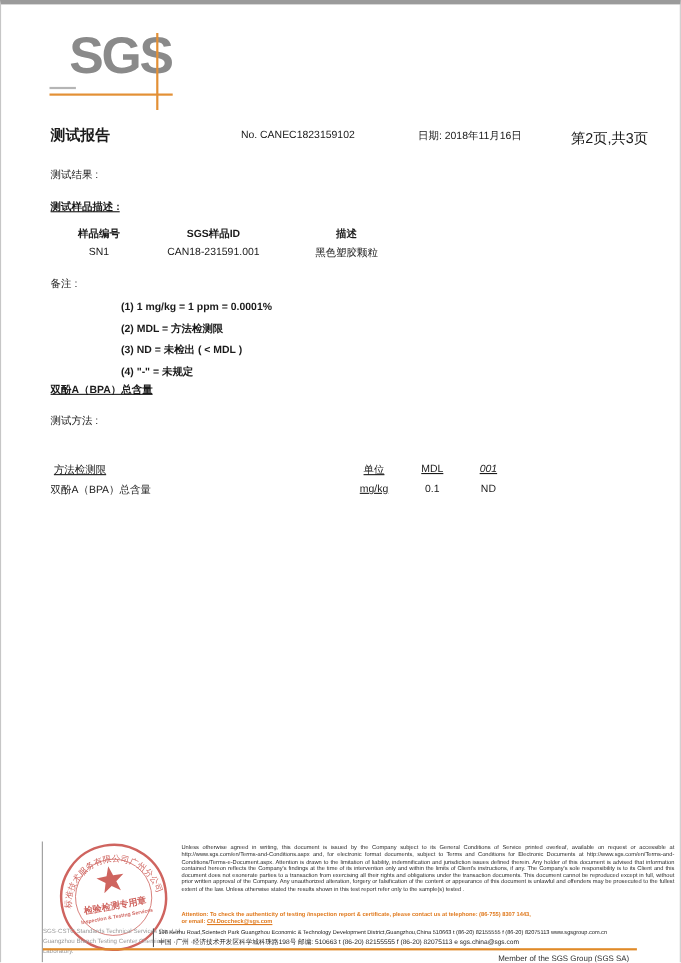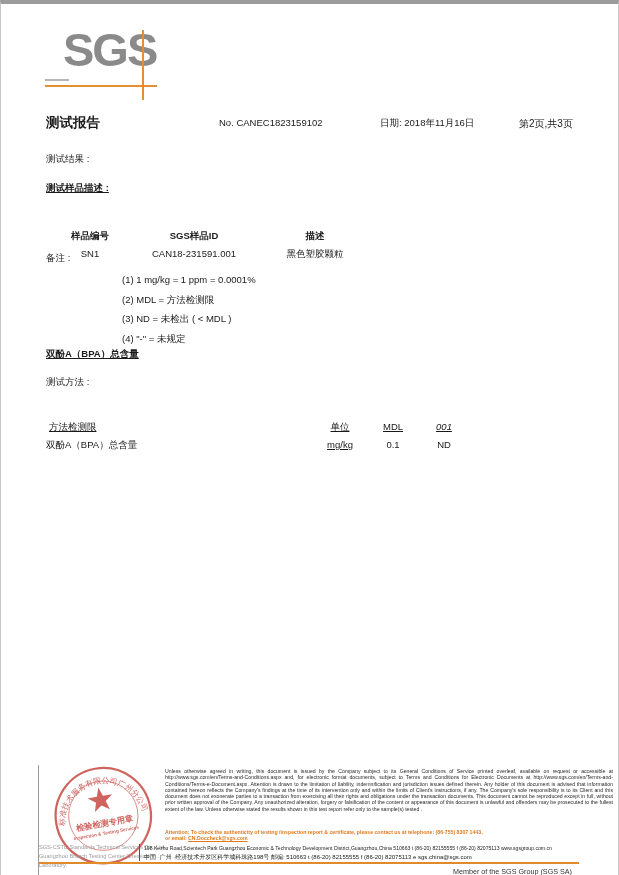--- a/index.html
+++ b/index.html
@@ -14,34 +14,34 @@
     position:absolute; left:62px; top:22px; font-size:47px; font-weight:bold;
     color:#8a8a8a; letter-spacing:-2px; line-height:1;
   }
   .logo-underline-gray { position:absolute; left:44px; top:75px; width:24px; height:2px; background:#b5b5b5; }
   .logo-hline { position:absolute; left:44px; top:81px; width:112px; height:2px; background:#e39035; }
   .logo-vline { position:absolute; left:141px; top:26px; width:2px; height:70px; background:#e39035; }
   
   .doc-title { position:absolute; left:45px; top:110px; font-size:13.5px; font-weight:bold; }
   .report-no { position:absolute; left:218px; top:113px; font-size:9.5px; }
   .report-date { position:absolute; left:379px; top:113px; font-size:9.5px; }
-  .report-page { position:absolute; left:518px; top:113px; font-size:10px; }
+  .report-page { position:absolute; left:518px; top:113px; font-size:13px; }
   
   .txt-9 { font-size:9.5px; }
   .results-label { position:absolute; left:45px; top:149px; }
   .sample-heading { position:absolute; left:45px; top:178px; font-weight:bold; text-decoration:underline; }
-  .sample-table { position:absolute; left:45px; top:202px; width:330px;margin-top:24px; }
+  .sample-table { position:absolute; left:45px; top:202px; width:330px; }
   .sample-table .r { display:flex; }
   .sample-table .c1 { width:88px; text-align:center; }
   .sample-table .c2 { width:120px; text-align:center; }
   .sample-table .c3 { width:118px; text-align:center; padding-left:4px; }
   .sample-table .hd { font-weight:bold; }
   .sample-table .r + .r { margin-top:5px; }
   .notes-label { position:absolute; left:45px; top:248px; }
-  .notes-list { position:absolute; left:121px; top:266px; }
+  .notes-list { position:absolute; left:109px; top:266px;font-weight:bold; }
   .notes-list div { line-height:19.5px; }
   .bpa-heading { position:absolute; left:45px; top:344px; font-weight:bold; text-decoration:underline; }
   .method-label { position:absolute; left:45px; top:372px; }
   .method-text { position:absolute; left:105px; top:372px; width:480px; line-height:17px; }
   .res-table { position:absolute; left:45px; top:417px; width:420px; }
   .res-table .r { display:flex; }
   .res-table .r + .r { margin-top:5px; }
   .res-table .ci { width:270px; text-align:left; }
   .res-table .cu { width:48px; text-align:center;text-decoration:underline; }
   .res-table .cm { width:58px; text-align:center; }

